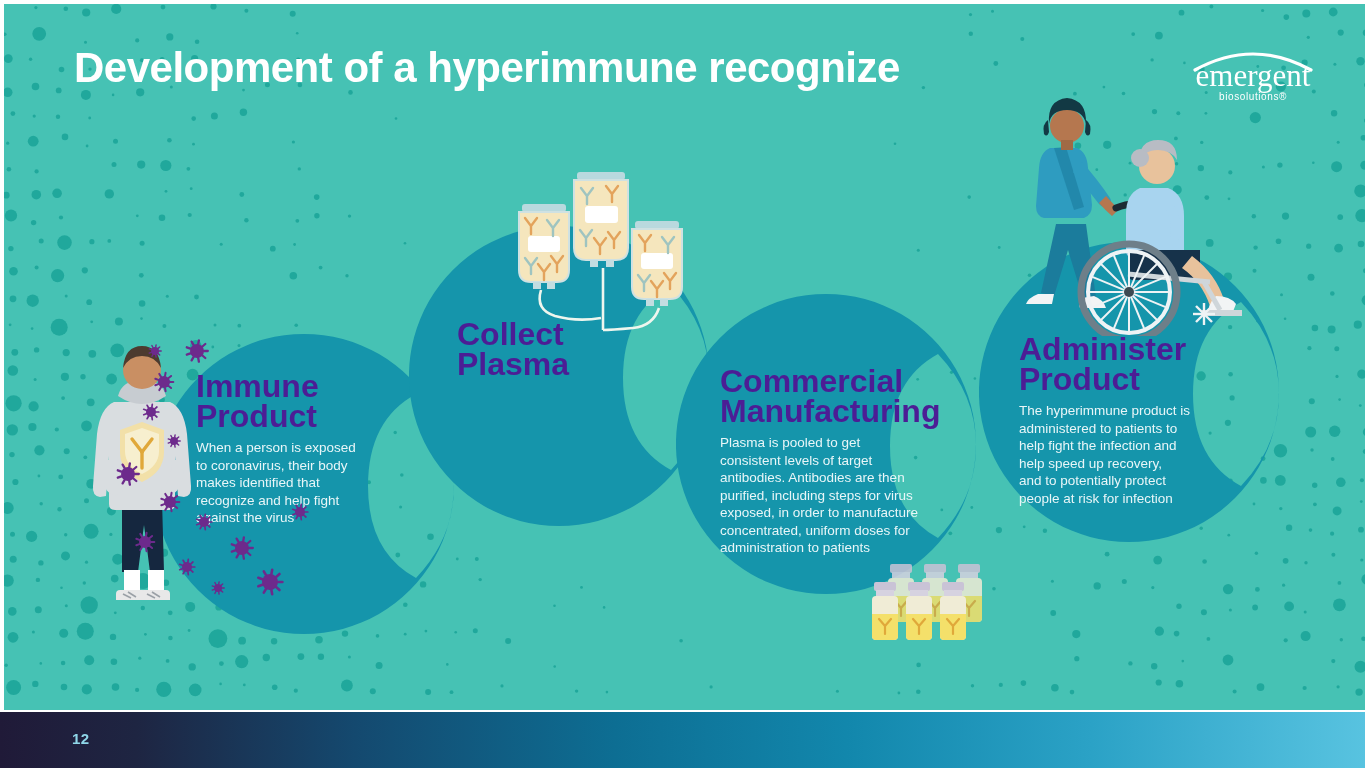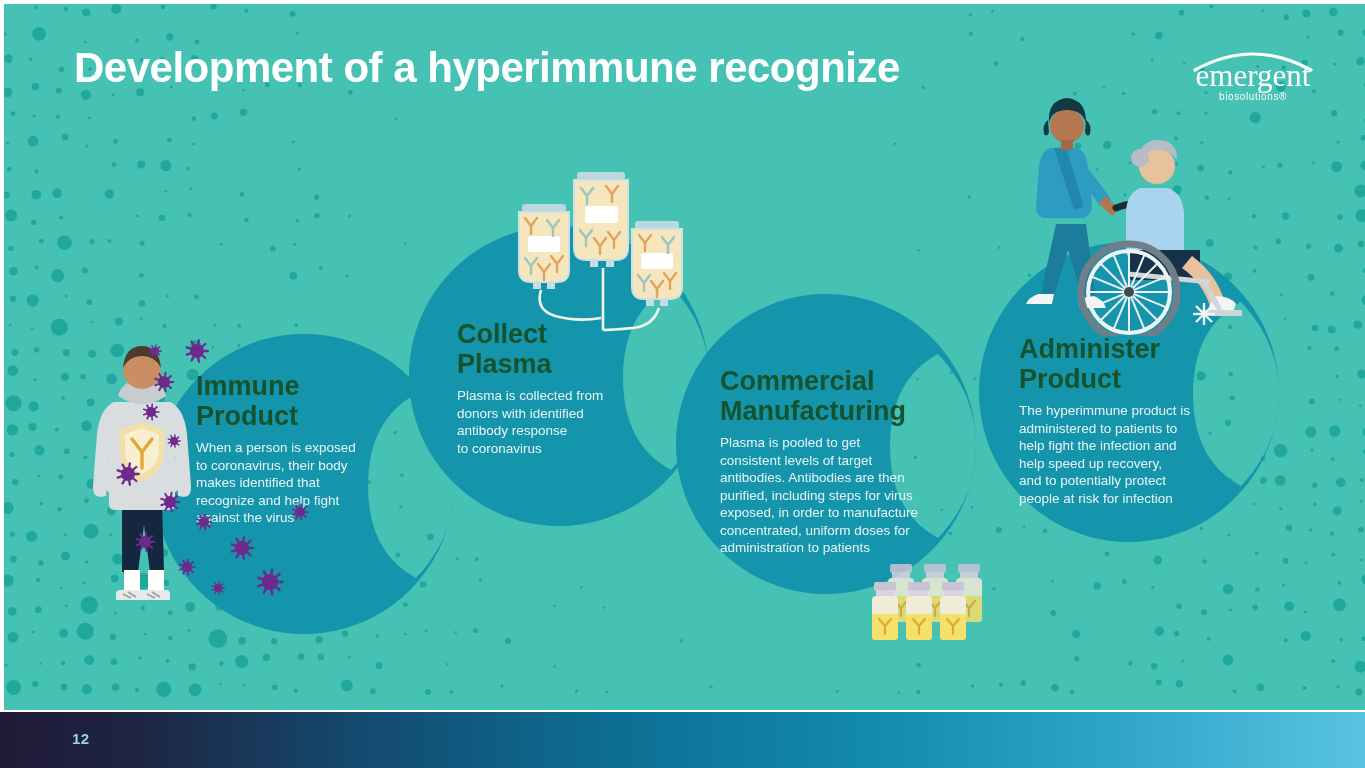--- a/index.html
+++ b/index.html
@@ -75,23 +75,23 @@
   .step {
     position: absolute;
     z-index: 10;
   }
   .step svg.blob { position: absolute; left:0; top:0; }
   .step-text {
     position: absolute;
     z-index: 14;
   }
   .step-title {
-    color: #14532d;
+    color: #4c1d95;
     font-weight: bold;
-    font-size: 27px;
+    font-size: 32px;
     line-height: 30px;
     margin: 0 0 8px 0;
     white-space: pre-line;
   }
   .step-body {
     color: #e8f6f8;
     font-size: 13.5px;
     line-height: 17.5px;
     margin: 0;
     white-space: pre-line;
@@ -734,24 +734,20 @@
     </svg>
 
     <div class="step" style="left:405px; top:222px; width:300px; height:300px;">
       <svg class="blob" width="300" height="300" viewBox="0 0 300 300">
         <path d="M150,0 A150,150 0 1,1 149.9,0 Z
                  M262,60 q-48,26 -48,92 q0,66 48,92 q38,-40 38,-92 q0,-52 -38,-92 Z" fill="#1595ab" fill-rule="evenodd"></path>
       </svg>
       <div class="step-text" style="left:48px; top:93px; width:185px;">
         <div class="step-title">Collect
 Plasma</div>
-        <div class="step-body">Plasma is collected from
-donors with identified
-antibody response
-to coronavirus</div>
       </div>
     </div>
 
     <svg style="position:absolute; left:495px; top:168px; z-index:20;" width="200" height="160" viewBox="0 0 200 160">
       <defs>
         <g id="abY">
           <path d="M0,10 L0,2 M0,2 L-6,-6 M0,2 L6,-6" stroke="#e3a35c" stroke-width="2.4" fill="none" stroke-linecap="round"></path>
         </g>
         <g id="abYg">
           <path d="M0,10 L0,2 M0,2 L-6,-6 M0,2 L6,-6" stroke="#9fc4c0" stroke-width="2.4" fill="none" stroke-linecap="round"></path>

